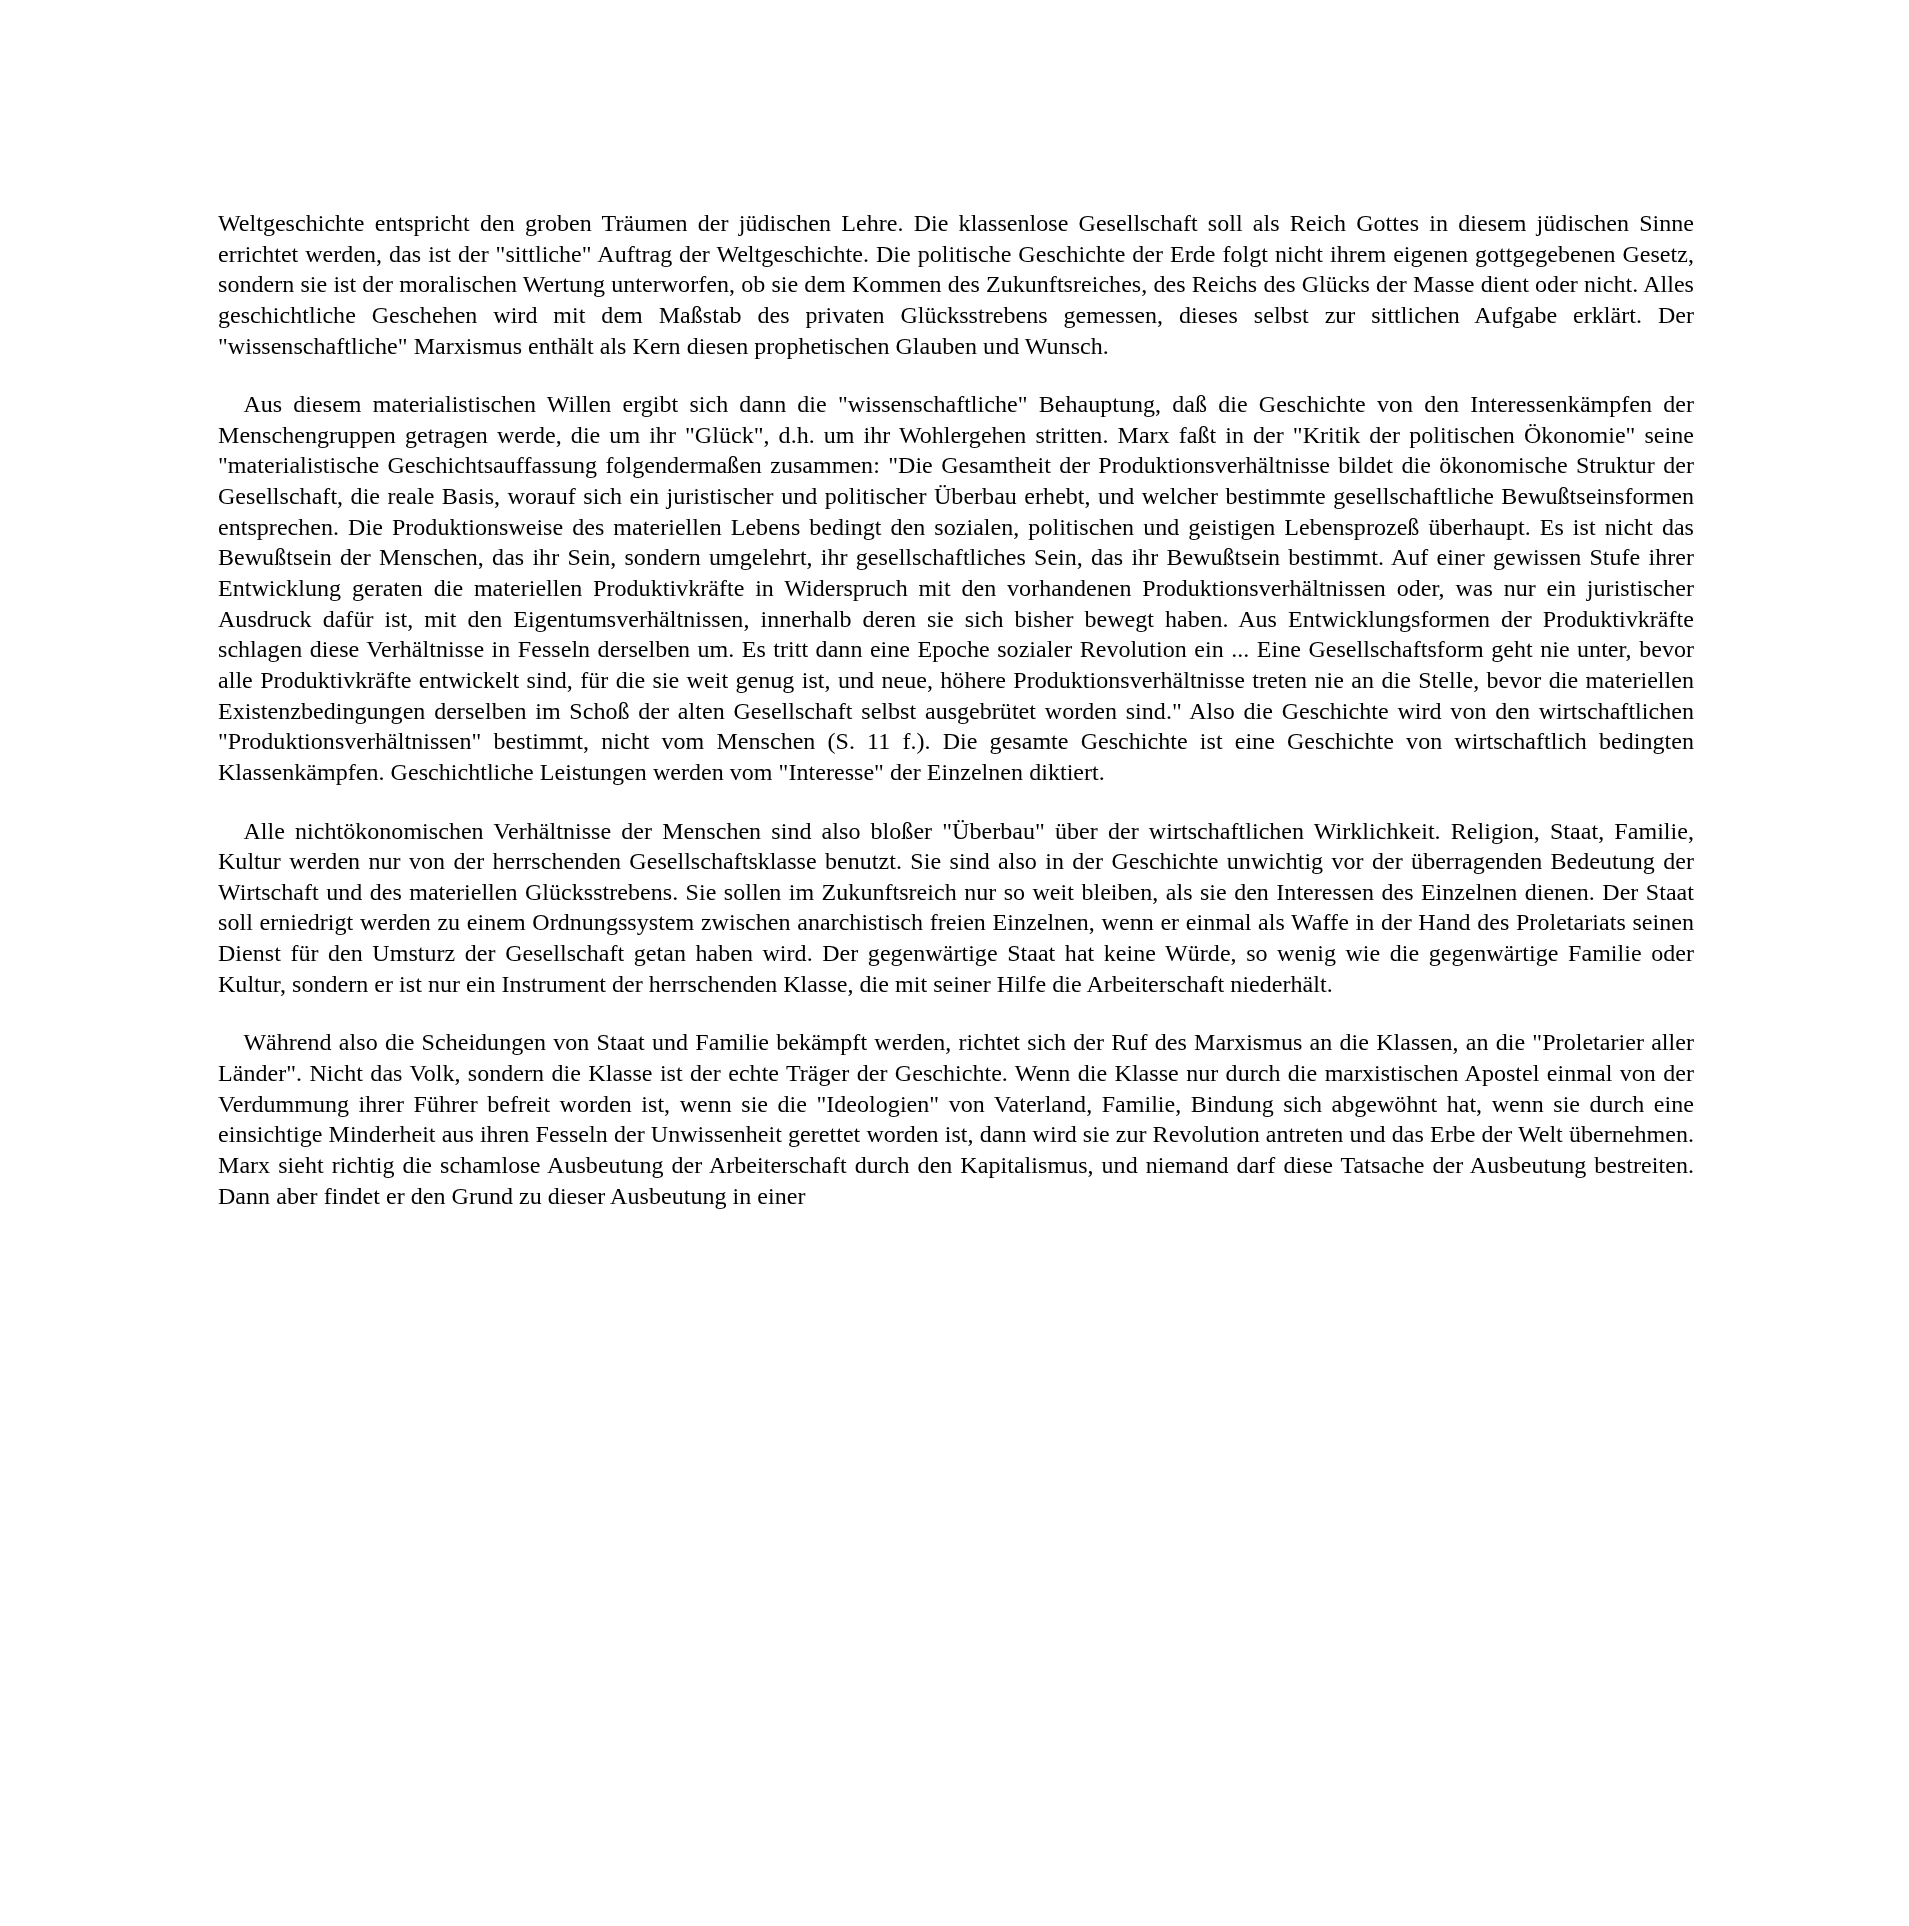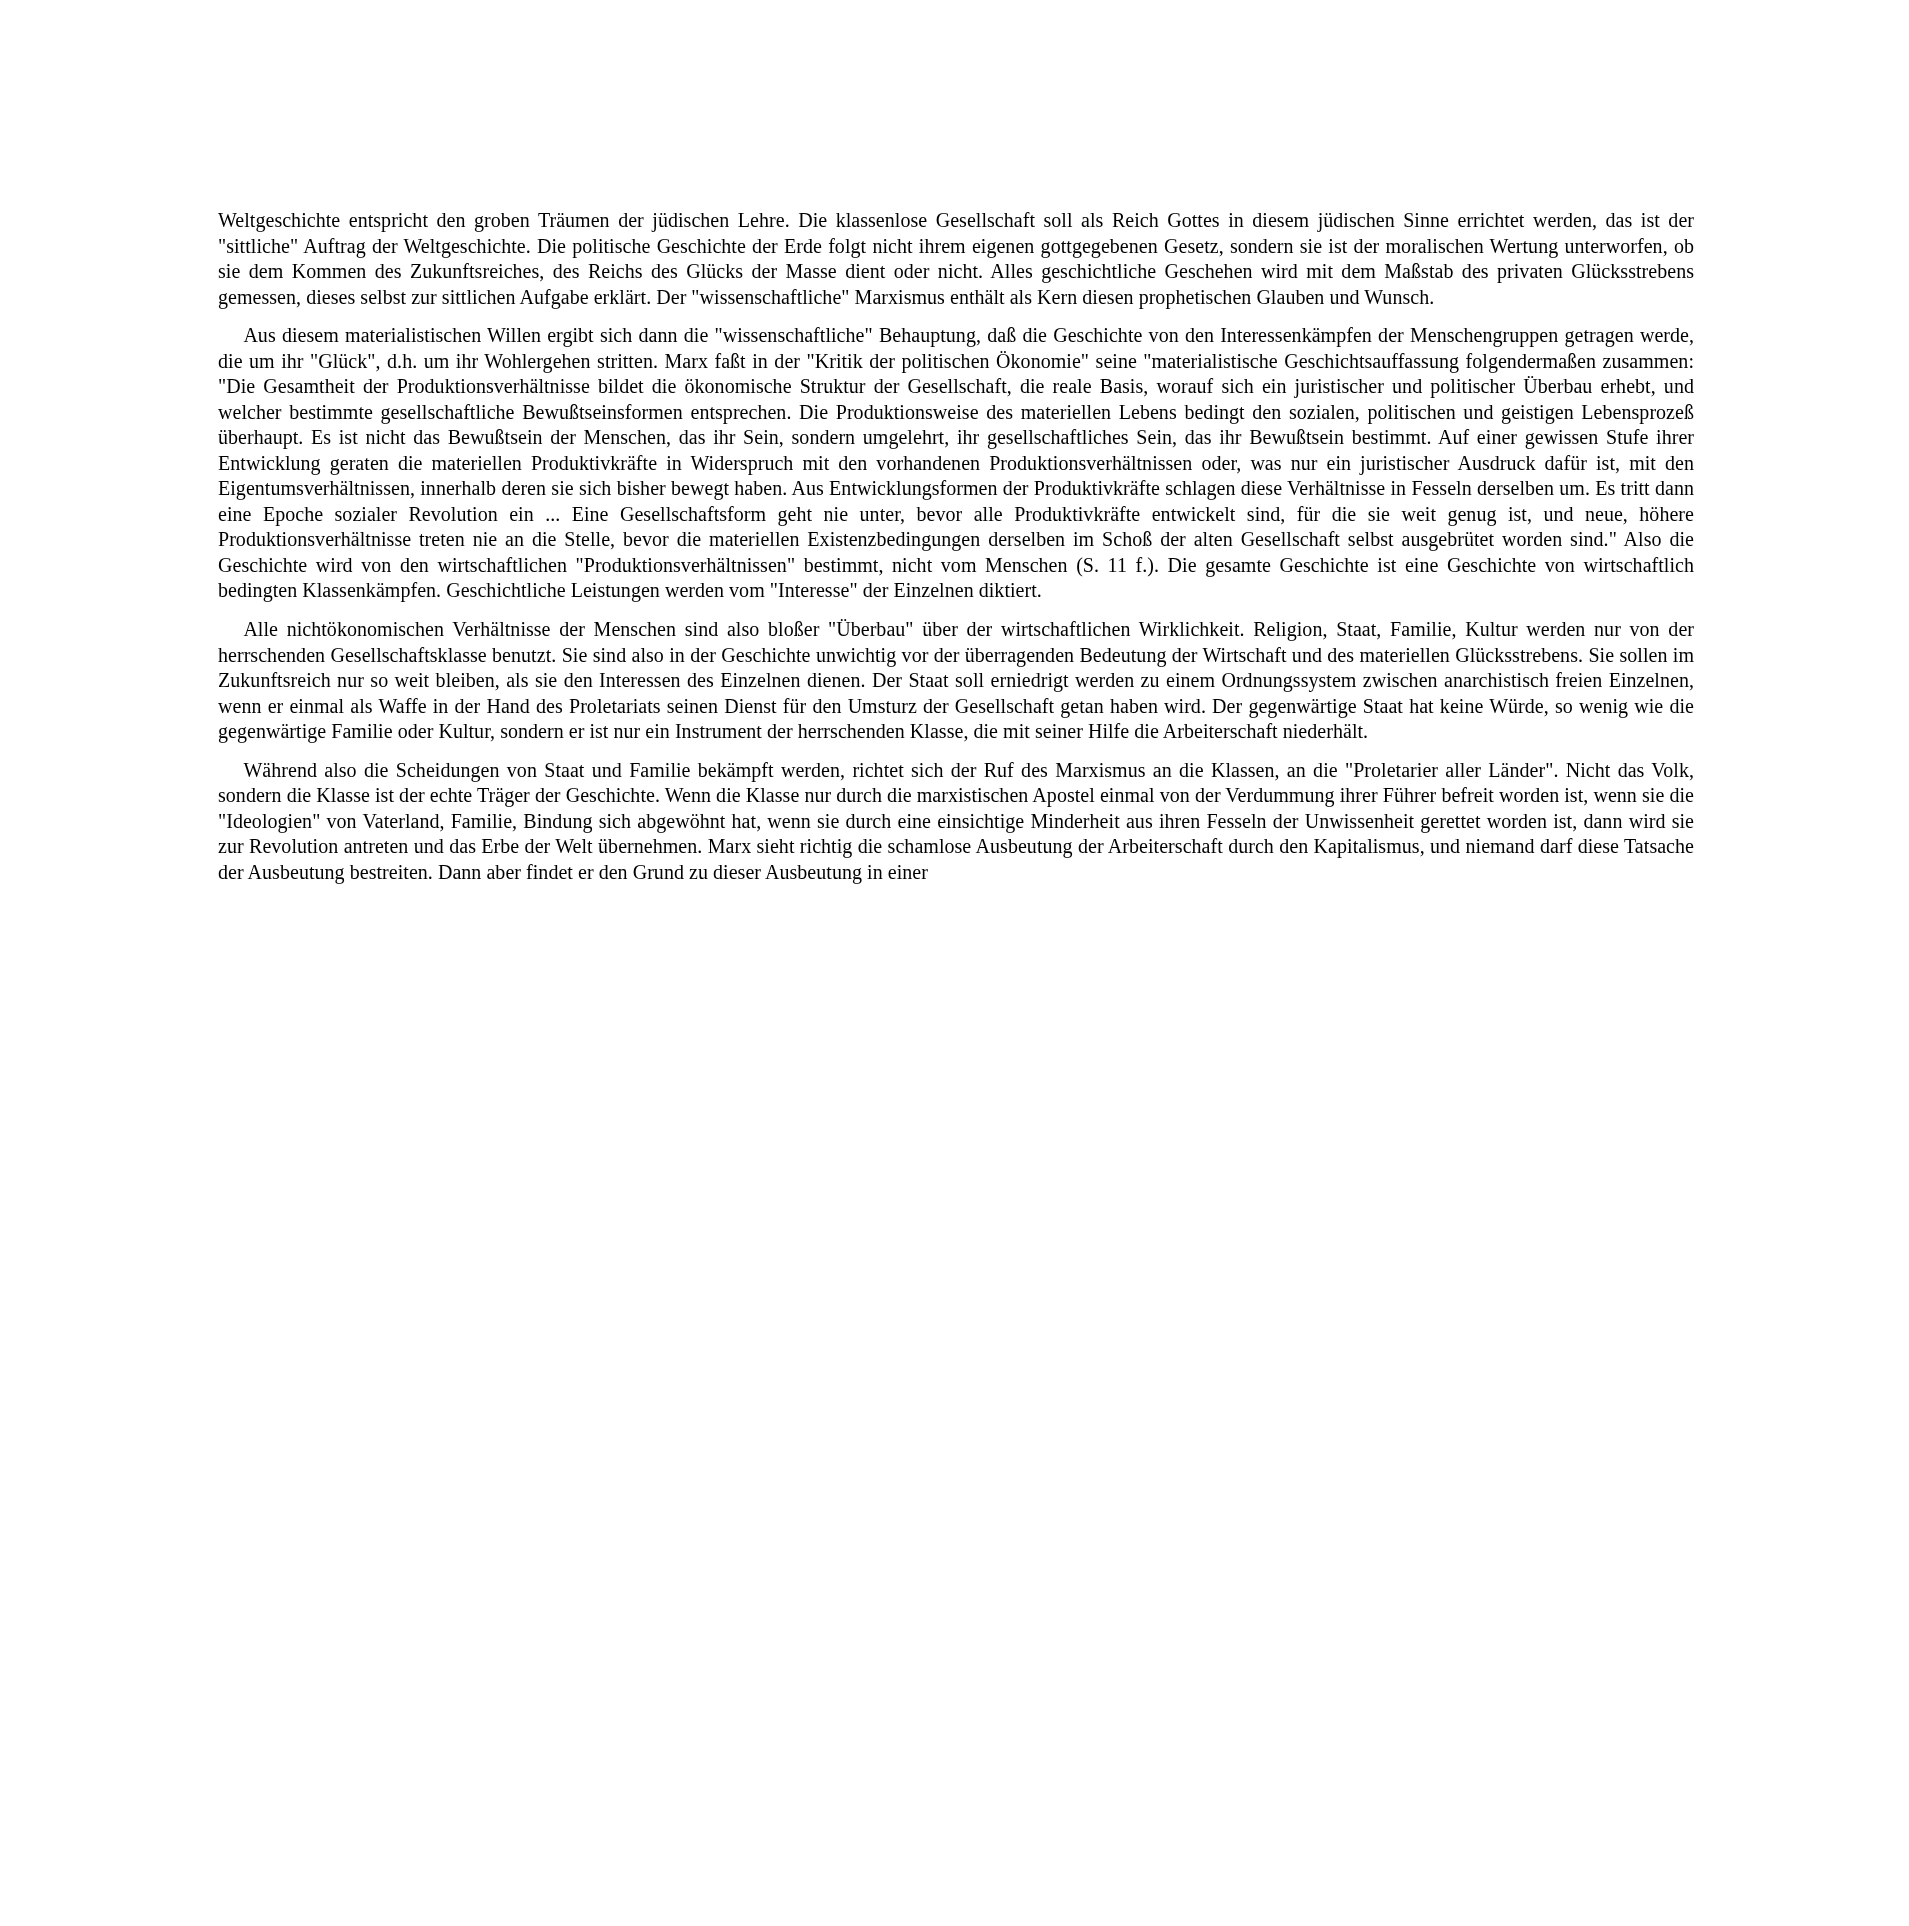--- a/index.html
+++ b/index.html
@@ -20,32 +20,32 @@
     overflow: hidden;
   }
   #text-block {
     position: absolute;
     left: 218px;
     top: 208px;
     width: 1476px;
   }
   .para {
     margin: 0 0 0 0;
-    font-size: 20px;
+    font-size: 24px;
     line-height: 1.277;
     text-align: justify;
     text-justify: inter-word;
     letter-spacing: 0.04px;
     word-spacing: 0px;
     -webkit-hyphens: none;
     hyphens: none;
   }
   .para.indent {
     text-indent: 25.4px;
-    margin-top: 13px;
+    margin-top: 28px;
   }
 </style>
 </head>
 <body>
 
 <div id="page">
 
   <div id="text-block">
 
     <p class="para">Weltgeschichte entspricht den groben Träumen der jüdischen Lehre. Die klassenlose Gesellschaft soll als Reich Gottes in diesem jüdischen Sinne errichtet werden, das ist der "sittliche" Auftrag der Weltgeschichte. Die politische Geschichte der Erde folgt nicht ihrem eigenen gottgegebenen Gesetz, sondern sie ist der moralischen Wertung unterworfen, ob sie dem Kommen des Zukunftsreiches, des Reichs des Glücks der Masse dient oder nicht. Alles geschichtliche Geschehen wird mit dem Maßstab des privaten Glücksstrebens gemessen, dieses selbst zur sittlichen Aufgabe erklärt. Der "wissenschaftliche" Marxismus enthält als Kern diesen prophetischen Glauben und Wunsch.</p>

